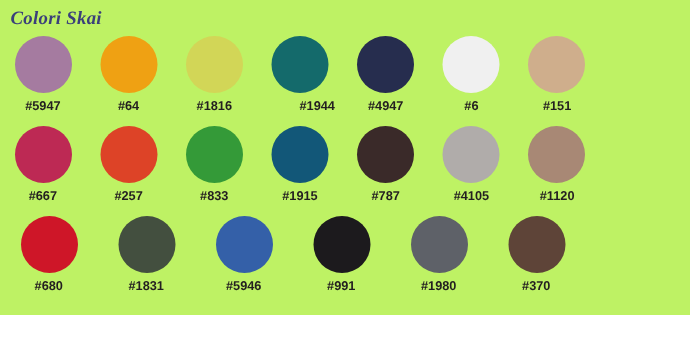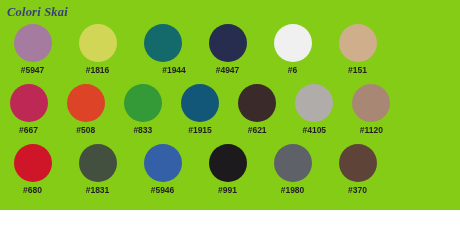--- a/index.html
+++ b/index.html
@@ -70,30 +70,34 @@
     font-size: 8.5px;
     color: #231f20;
     text-align: center;
     line-height: 10px;
     white-space: nowrap;
   }
 </style>
 </head>
 <body>
 
-<div id="palette-root" style="background: #84cc16;">
+<div id="palette-root" style="background: #bef264;">
 
   <div id="palette-title" style="color: rgb(58, 63, 122);">Colori Skai</div>
 
   <div id="swatch-grid">
 
     <div class="swatch-row">
       <div class="swatch-cell">
         <div class="swatch-dot" style="background: rgb(165, 123, 160);"></div>
         <div class="swatch-label" style="color: rgb(35, 31, 32);">#5947</div>
+      </div>
+      <div class="swatch-cell">
+        <div class="swatch-dot" style="background: rgb(239, 161, 19);"></div>
+        <div class="swatch-label" style="color: rgb(35, 31, 32);">#64</div>
       </div>
       <div class="swatch-cell">
         <div class="swatch-dot" style="background: rgb(210, 214, 87);"></div>
         <div class="swatch-label" style="color: rgb(35, 31, 32);">#1816</div>
       </div>
       <div class="swatch-cell">
         <div class="swatch-dot" style="background: rgb(20, 106, 107);"></div>
         <div class="swatch-label" style="color: rgb(35, 31, 32); padding-left: 23px;">#1944</div>
       </div>
       <div class="swatch-cell">
@@ -110,33 +114,33 @@
       </div>
     </div>
 
     <div class="swatch-row">
       <div class="swatch-cell">
         <div class="swatch-dot" style="background: rgb(189, 41, 84);"></div>
         <div class="swatch-label" style="color: rgb(35, 31, 32);">#667</div>
       </div>
       <div class="swatch-cell">
         <div class="swatch-dot" style="background: rgb(221, 67, 39);"></div>
-        <div class="swatch-label" style="color: rgb(35, 31, 32);">#508</div>
+        <div class="swatch-label" style="color: rgb(35, 31, 32);">#257</div>
       </div>
       <div class="swatch-cell">
         <div class="swatch-dot" style="background: rgb(52, 154, 56);"></div>
         <div class="swatch-label" style="color: rgb(35, 31, 32);">#833</div>
       </div>
       <div class="swatch-cell">
         <div class="swatch-dot" style="background: rgb(18, 87, 120);"></div>
         <div class="swatch-label" style="color: rgb(35, 31, 32);">#1915</div>
       </div>
       <div class="swatch-cell">
         <div class="swatch-dot" style="background: rgb(58, 42, 41);"></div>
-        <div class="swatch-label" style="color: rgb(35, 31, 32);">#621</div>
+        <div class="swatch-label" style="color: rgb(35, 31, 32);">#787</div>
       </div>
       <div class="swatch-cell">
         <div class="swatch-dot" style="background: rgb(176, 172, 170);"></div>
         <div class="swatch-label" style="color: rgb(35, 31, 32);">#4105</div>
       </div>
       <div class="swatch-cell">
         <div class="swatch-dot" style="background: rgb(168, 136, 117);"></div>
         <div class="swatch-label" style="color: rgb(35, 31, 32);">#1120</div>
       </div>
     </div>

